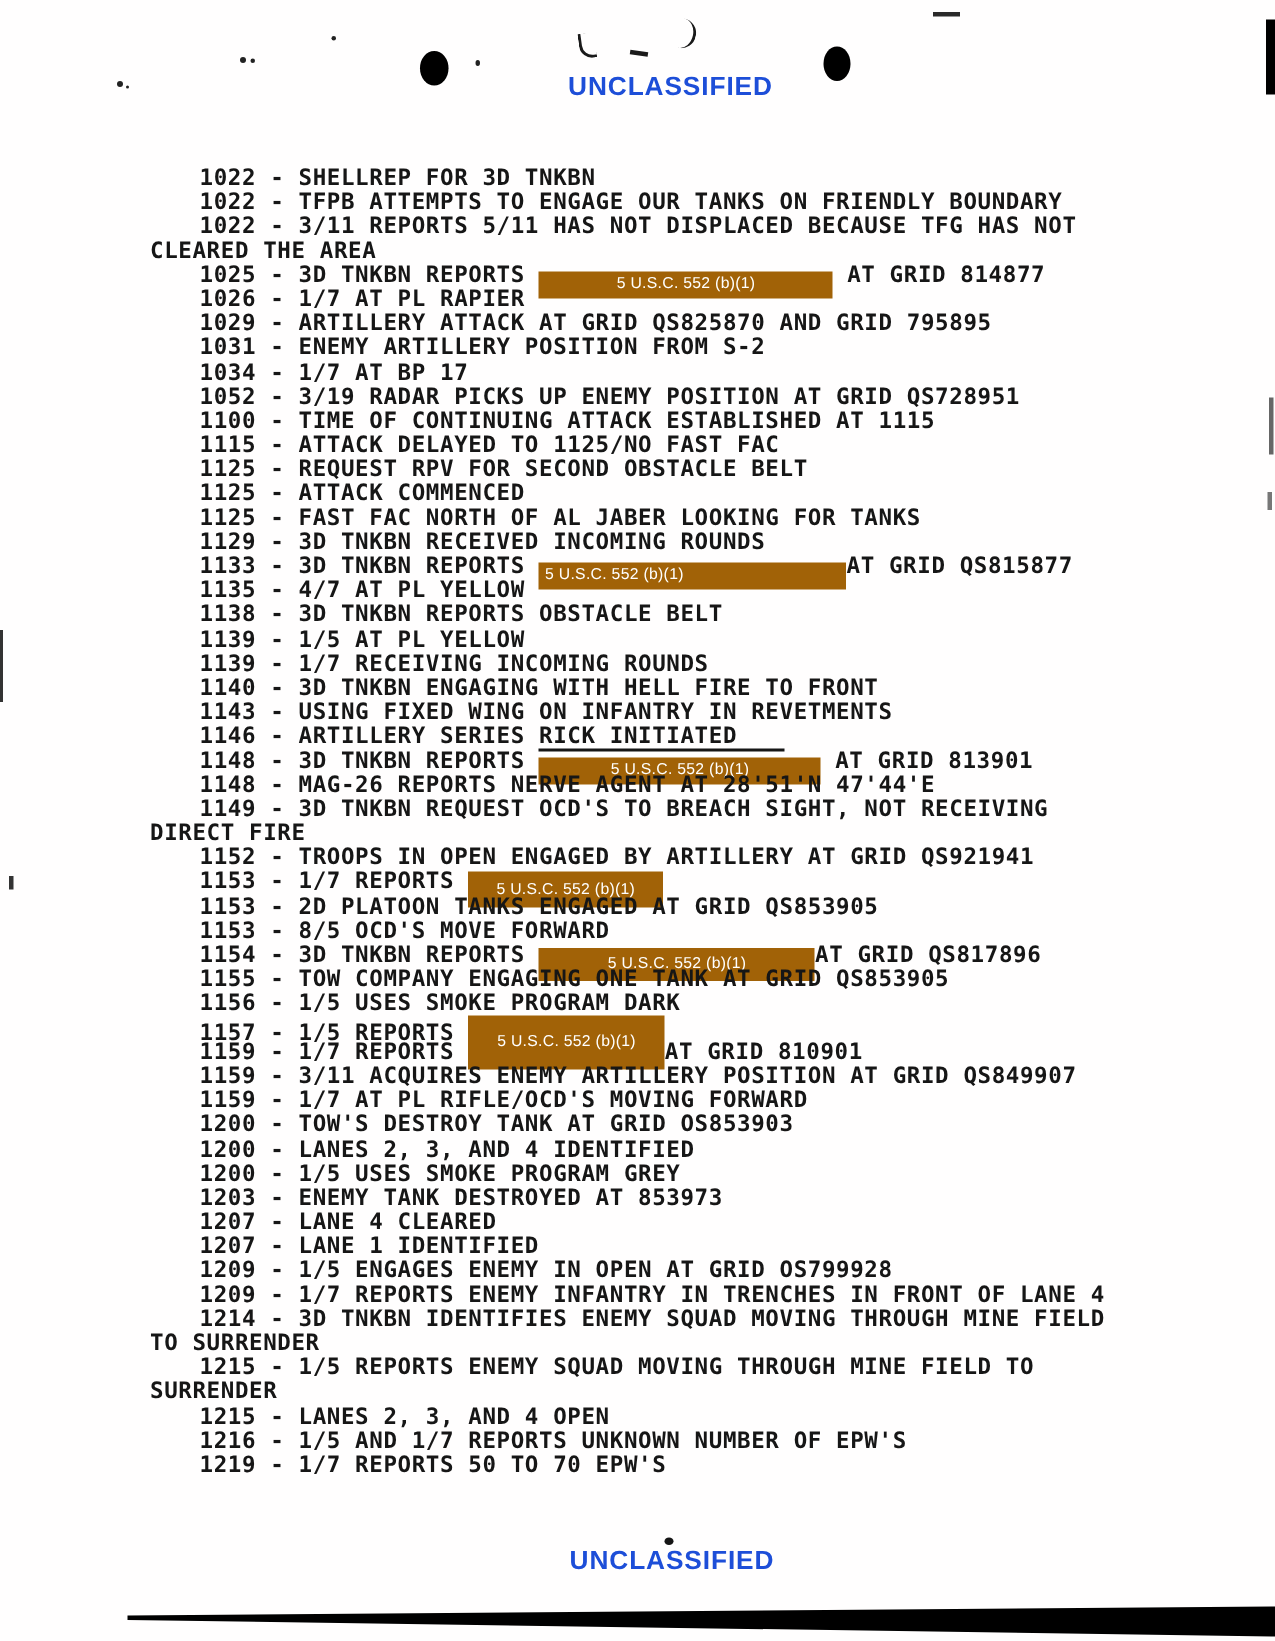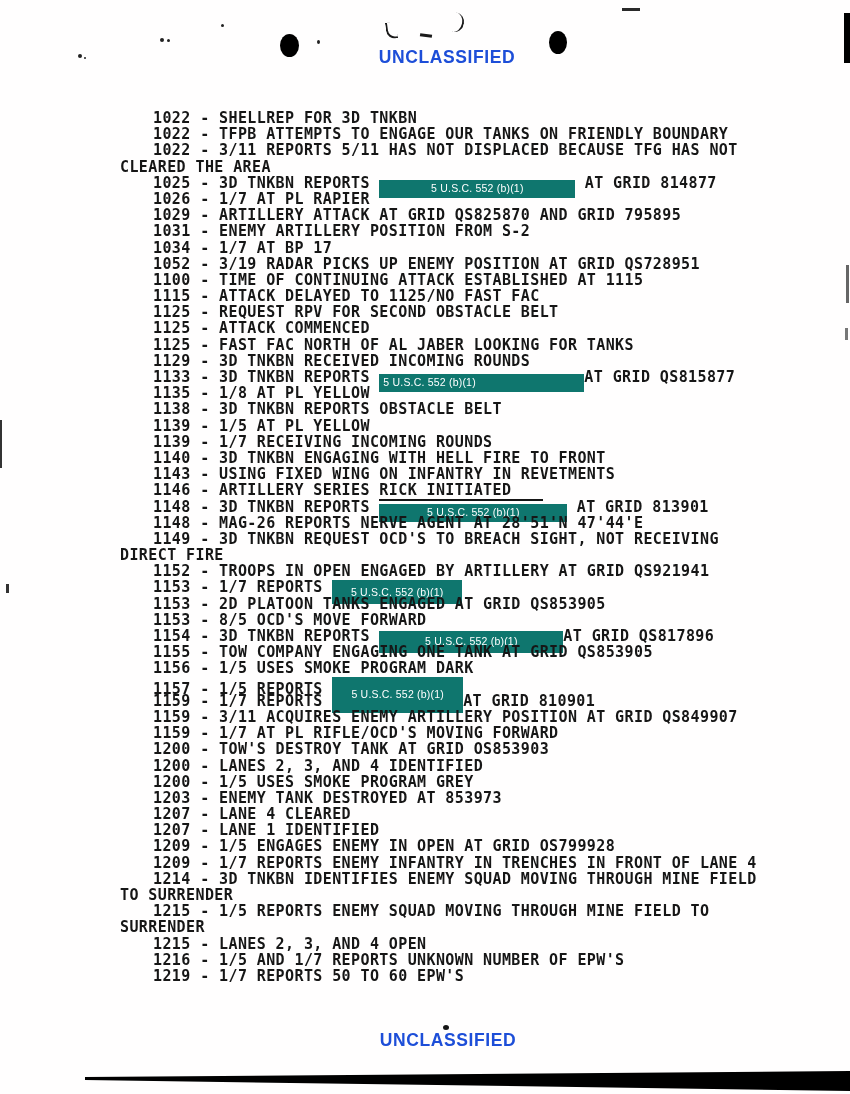--- a/index.html
+++ b/index.html
@@ -17,27 +17,27 @@
   .header-class { top:47px; padding-left:44px; }
   .footer-class { top:1030px; padding-left:46px; }
 
   
   .content {
     position:absolute; left:100px; top:110px; width:720px;
     font-family:"DejaVu Sans Mono",monospace;
     font-size:15px; font-weight:bold; letter-spacing:0.4px;
     line-height:16.2px; color:#161616;
   }
-  .line { white-space:pre; height:16.2px;margin-left:20px; }
+  .line { white-space:pre; height:16.2px; }
   .line.num { padding-left:33px; }
   .uline { border-bottom:2px solid #161616; padding-right:32px; }
 
   
   .redact {
-    display:inline-block; background:#0f766e; color:#fff;
+    display:inline-block; background:#a16207; color:#fff;
     font-family:"Liberation Sans",sans-serif; font-weight:normal;
     font-size:10.5px; letter-spacing:0.2px; text-align:center;
     height:18px; line-height:17px; vertical-align:-4px; overflow:visible;
   }
   .r1 { width:196px; }
   .r2 { width:205px; text-align:left; padding-left:4px; box-sizing:border-box; }
   .r3 { width:188px; }
   .r4 { width:130px; height:24px; line-height:24px; margin-top:-6px; }
   .r5 { width:184px; height:22px; line-height:20px; margin-top:-4px; }
   .r6 { width:131px; height:36px; line-height:34px; margin-bottom:-18px; }
@@ -111,21 +111,21 @@
       <div class="line num"><span>1031 - ENEMY ARTILLERY POSITION FROM S-2</span></div>
       <div class="line num"><span>1034 - 1/7 AT BP 17</span></div>
       <div class="line num"><span>1052 - 3/19 RADAR PICKS UP ENEMY POSITION AT GRID QS728951</span></div>
       <div class="line num"><span>1100 - TIME OF CONTINUING ATTACK ESTABLISHED AT 1115</span></div>
       <div class="line num"><span>1115 - ATTACK DELAYED TO 1125/NO FAST FAC</span></div>
       <div class="line num"><span>1125 - REQUEST RPV FOR SECOND OBSTACLE BELT</span></div>
       <div class="line num"><span>1125 - ATTACK COMMENCED</span></div>
       <div class="line num"><span>1125 - FAST FAC NORTH OF AL JABER LOOKING FOR TANKS</span></div>
       <div class="line num"><span>1129 - 3D TNKBN RECEIVED INCOMING ROUNDS</span></div>
       <div class="line num"><span>1133 - 3D TNKBN REPORTS </span><span class="redact r2">5 U.S.C. 552 (b)(1)</span><span>AT GRID QS815877</span></div>
-      <div class="line num"><span>1135 - 1/8 AT PL YELLOW</span></div>
+      <div class="line num"><span>1135 - 4/7 AT PL YELLOW</span></div>
       <div class="line num"><span>1138 - 3D TNKBN REPORTS OBSTACLE BELT</span></div>
       <div class="line num"><span>1139 - 1/5 AT PL YELLOW</span></div>
       <div class="line num"><span>1139 - 1/7 RECEIVING INCOMING ROUNDS</span></div>
       <div class="line num"><span>1140 - 3D TNKBN ENGAGING WITH HELL FIRE TO FRONT</span></div>
       <div class="line num"><span>1143 - USING FIXED WING ON INFANTRY IN REVETMENTS</span></div>
       <div class="line num"><span>1146 - ARTILLERY SERIES </span><span class="uline">RICK INITIATED</span></div>
       <div class="line num"><span>1148 - 3D TNKBN REPORTS </span><span class="redact r3">5 U.S.C. 552 (b)(1)</span><span> AT GRID 813901</span></div>
       <div class="line num"><span>1148 - MAG-26 REPORTS NERVE AGENT AT 28'51'N 47'44'E</span></div>
       <div class="line num"><span>1149 - 3D TNKBN REQUEST OCD'S TO BREACH SIGHT, NOT RECEIVING</span></div>
       <div class="line"><span>DIRECT FIRE</span></div>
@@ -147,21 +147,21 @@
       <div class="line num"><span>1207 - LANE 4 CLEARED</span></div>
       <div class="line num"><span>1207 - LANE 1 IDENTIFIED</span></div>
       <div class="line num"><span>1209 - 1/5 ENGAGES ENEMY IN OPEN AT GRID OS799928</span></div>
       <div class="line num"><span>1209 - 1/7 REPORTS ENEMY INFANTRY IN TRENCHES IN FRONT OF LANE 4</span></div>
       <div class="line num"><span>1214 - 3D TNKBN IDENTIFIES ENEMY SQUAD MOVING THROUGH MINE FIELD</span></div>
       <div class="line"><span>TO SURRENDER</span></div>
       <div class="line num"><span>1215 - 1/5 REPORTS ENEMY SQUAD MOVING THROUGH MINE FIELD TO</span></div>
       <div class="line"><span>SURRENDER</span></div>
       <div class="line num"><span>1215 - LANES 2, 3, AND 4 OPEN</span></div>
       <div class="line num"><span>1216 - 1/5 AND 1/7 REPORTS UNKNOWN NUMBER OF EPW'S</span></div>
-      <div class="line num"><span>1219 - 1/7 REPORTS 50 TO 60 EPW'S</span></div>
+      <div class="line num"><span>1219 - 1/7 REPORTS 50 TO 70 EPW'S</span></div>
     </div>
 
   <div class="classification footer-class">UNCLASSIFIED</div>
 
   <svg class="artifact wedge" viewBox="0 0 850 26" xmlns="http://www.w3.org/2000/svg">
     <polygon points="85,9 850,3 850,23 85,12" fill="#000"></polygon>
   </svg>
 
 </div>
 

